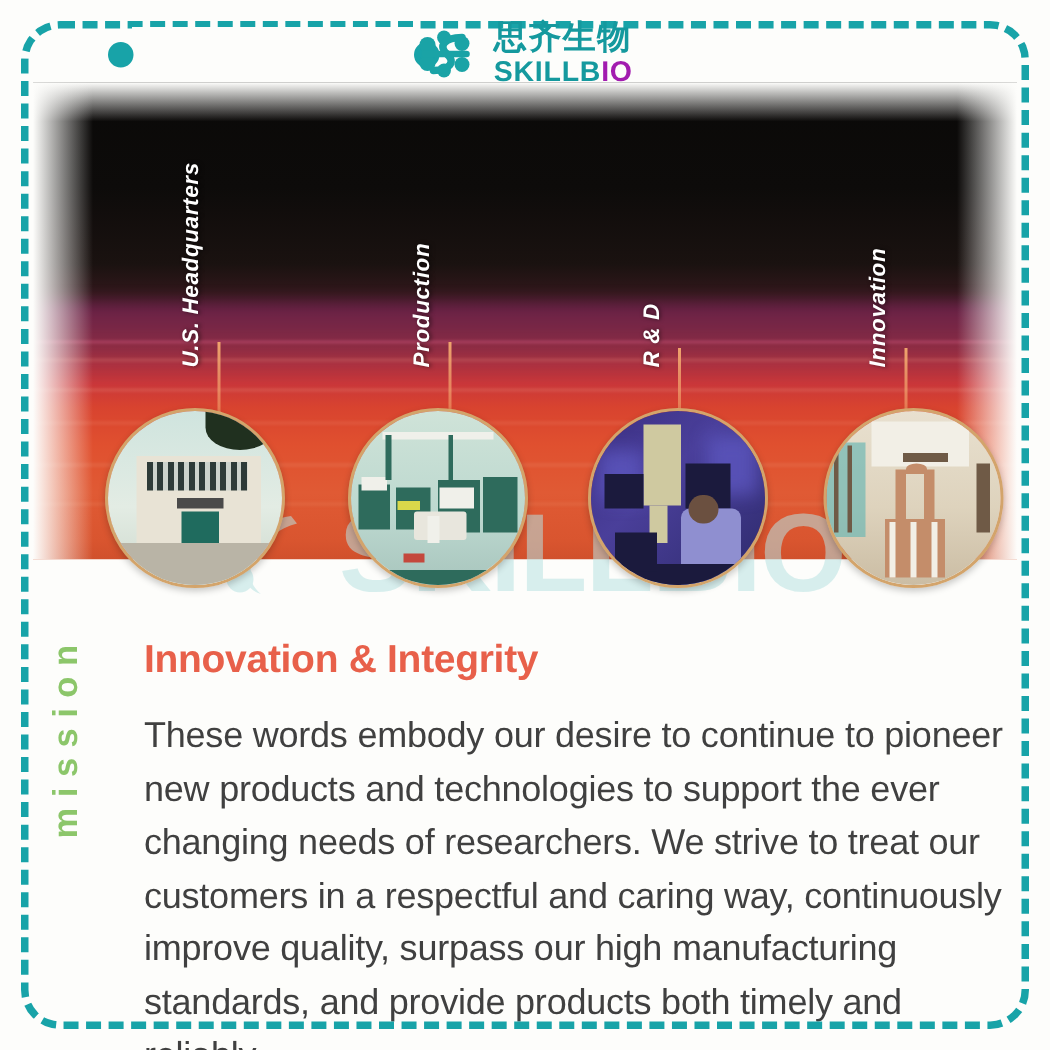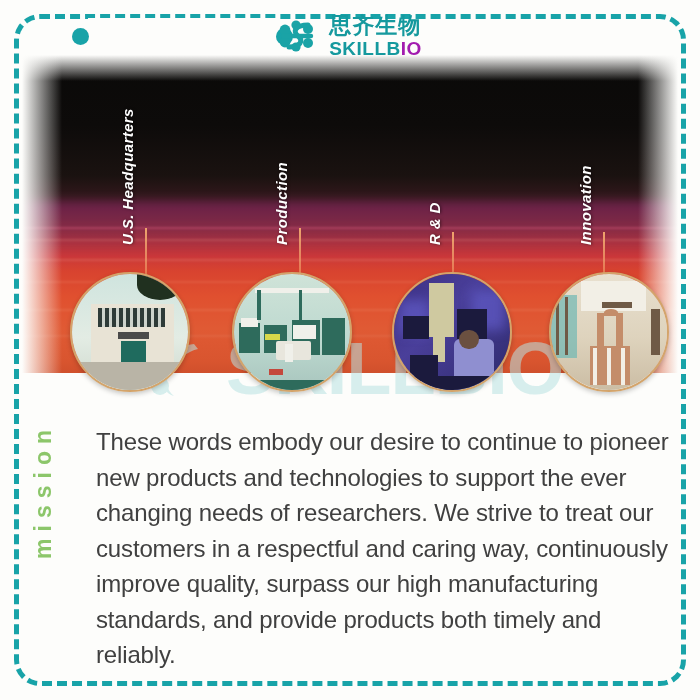--- a/index.html
+++ b/index.html
@@ -304,20 +304,21 @@
       <div class="in-lt" style="left:36%; top:64%; width:4%;  height:32%;"></div>
       <div class="in-lt" style="left:48%; top:64%; width:4%;  height:32%;"></div>
       <div class="in-lt" style="left:60%; top:64%; width:4%;  height:32%;"></div>
       <div class="in-dk" style="right:6%; top:30%; width:8%;  height:40%;"></div>
     </div>
   </div>
 
   <div class="mission-word">mission</div>
 
   <div class="mission-body">
+    <div class="mission-title">Innovation &amp; Integrity</div>
     <div class="mission-text">These words embody our desire to continue to pioneer new products and technologies to support the ever changing needs of researchers.  We strive to treat our customers in a respectful and caring way, continuously improve quality, surpass our high manufacturing standards, and provide products both timely and reliably.</div>
   </div>
 
   <div class="frame"></div>
   <div class="frame-gap"></div>
   <div class="frame-dot d1"></div>
   <div class="frame-dot d2"></div>
 
   <div class="header">
     <svg class="logo-mark" viewBox="0 0 42 34">

